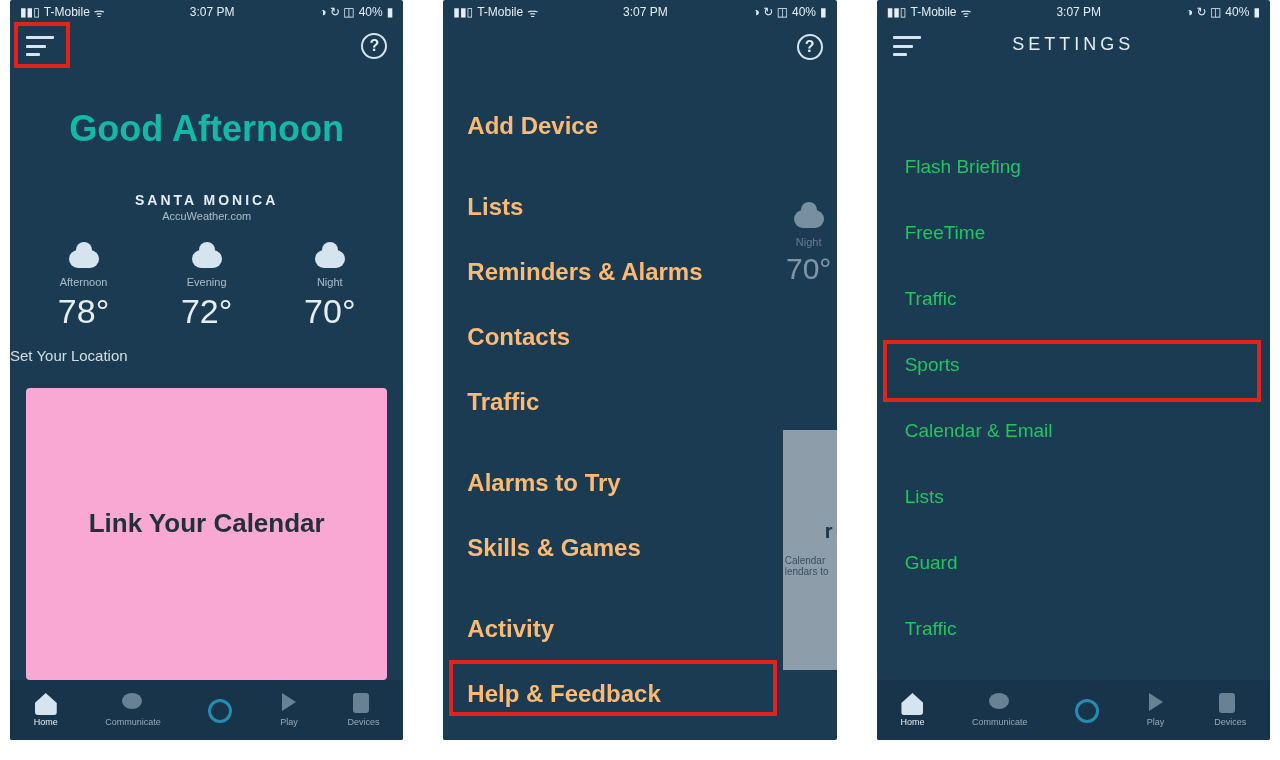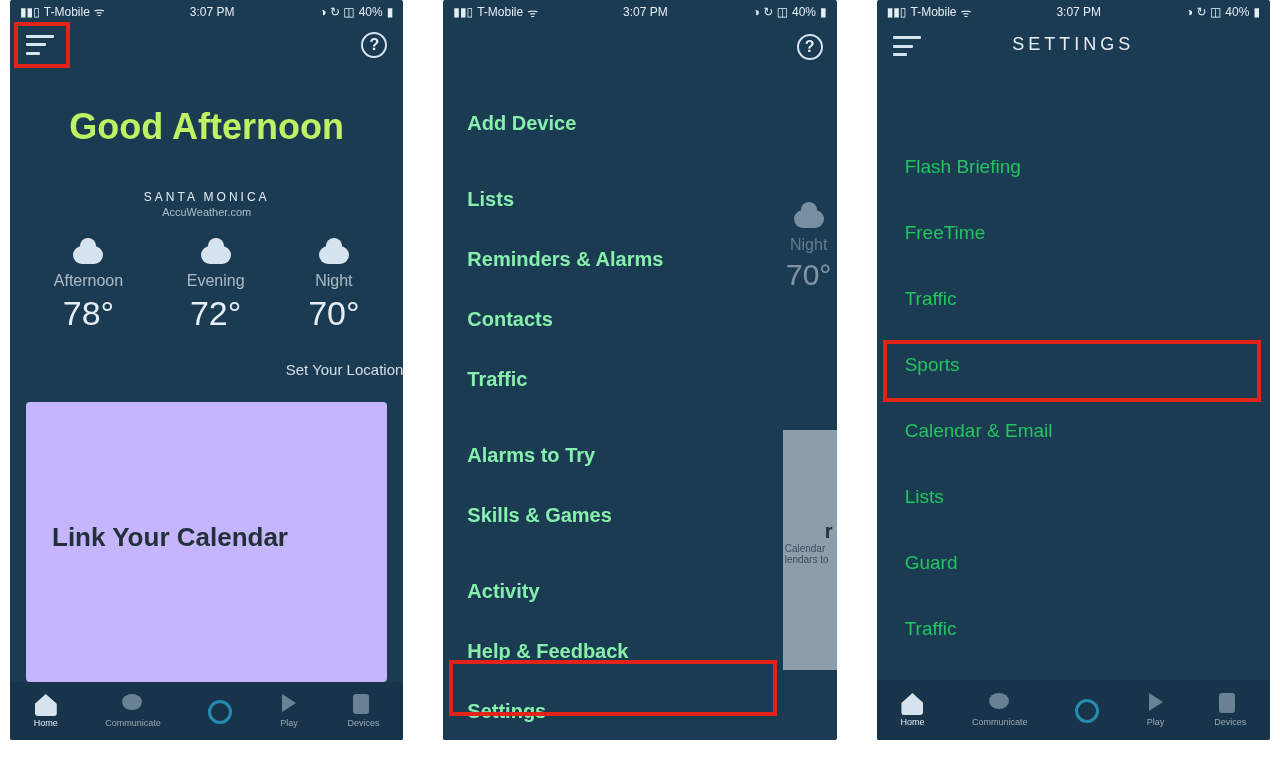--- a/index.html
+++ b/index.html
@@ -56,39 +56,39 @@
     z-index: 50;
   }
   .help-icon {
     width: 26px; height: 26px; border: 2px solid #d5e4ef; border-radius: 50%;
     display:flex; align-items:center; justify-content:center; font-weight:700; font-size:16px;
   }
   .greeting {
     margin-top: 40px;
     text-align: center;
   }
-  .greeting h1 { font-size: 36px; font-weight: 700; color: #bef264; }
+  .greeting h1 { font-size: 36px; font-weight: 700; color: #14b8a6; }
   .loc-block { text-align:center; margin-top: 30px; }
-  .loc-name { font-size: 12px; letter-spacing: 3px; font-weight:400;margin-top:12px; }
+  .loc-name { font-size: 14px; letter-spacing: 3px; font-weight:700;margin-top:12px; }
   .loc-sub { font-size: 11px; opacity:.7; margin-top:2px; }
   .weather-row { display:flex; justify-content: space-around; margin-top: 18px; padding: 0 12px;}
   .w-col { text-align:center; }
   .cloud-icon { width:40px; height:28px; margin: 0 auto 8px; position:relative; }
   .cloud-icon::before {
     content:""; position:absolute; width:30px; height:18px; background:#d5e4ef; border-radius:12px; bottom:0; left:5px;
   }
   .cloud-icon::after {
     content:""; position:absolute; width:16px; height:16px; background:#d5e4ef; border-radius:50%; top:2px; left:12px;
   }
-  .w-label { font-size:16px; opacity:.7; }
+  .w-label { font-size:11px; opacity:.7; }
   .w-temp { font-size:34px; font-weight:400; margin-top:4px; }
-  .set-loc { text-align:right; margin-top:28px; font-size:15px; opacity:.9; }
+  .set-loc { text-align:left; margin-top:16px; font-size:15px; opacity:.9; }
   .card {
-    background:#c4b5fd; color:#22303a; margin: 24px 16px 0; border-radius:4px;
-    flex:1; min-height:280px; padding: 120px 26px 38px; 
+    background:#f9a8d4; color:#22303a; margin: 24px 16px 0; border-radius:4px;
+    flex:1; min-height:280px; padding: 120px 26px 38px; text-align:center;
   }
   .card h2 { font-size:26px; font-weight:700; margin-bottom:10px; }
   .card p { font-size:13px; line-height:1.4; color:#546471; }
   .bottom-nav {
     height: 60px; display:flex; justify-content: space-around; align-items:center;
     background:#18344a;
   }
   .nav-item { display:flex; flex-direction:column; align-items:center; font-size:9px; opacity:.6; gap:2px;}
   .nav-item.active { opacity:1; }
   .nav-ico { width:22px; height:22px; position:relative; }
@@ -96,21 +96,21 @@
   .ico-bubble { width:20px; height:16px; background:#9db4c4; border-radius:50%; }
   .ico-ring { width:24px; height:24px; border:3px solid #2ec6f7; border-radius:50%; }
   .ico-play { width:0; height:0; border-left:14px solid #9db4c4; border-top:9px solid transparent; border-bottom:9px solid transparent; margin-left:4px;}
   .ico-device { width:16px; height:20px; background:#9db4c4; border-radius:3px;}
   
   .drawer {
     position:absolute; top:24px; left:0; width:340px; bottom:0; background:#1b3b53;
     padding-top: 70px;
   }
   .drawer-item {
-    padding: 18px 24px; font-size:20px; font-weight:700; color:#86efac;
+    padding: 18px 24px; font-size:24px; font-weight:700; color:#fdba74;
     border-bottom: 1px solid rgba(255,255,255,0);
   }
   .drawer-sep { height:16px; }
   .behind-weather {
     position:absolute; right: -2px; top: 200px; width: 60px; text-align:center; opacity:.5;
   }
   .behind-weather .w-temp { font-size:30px; }
   .behind-card {
     position:absolute; right:-2px; top:430px; width:60px; height:240px; background:#fff;
     border-radius:4px 0 0 4px; padding: 90px 6px 0; opacity:.5; color:#546471; font-size:10px; text-align:left;
@@ -238,21 +238,21 @@
   <div style="position:absolute; top:34px; right:14px;" class="help-icon">
     <span>?</span>
   </div>
   <div class="behind-weather">
     <div class="cloud-icon"></div>
     <div class="w-label">Night</div>
     <div class="w-temp">70°</div>
   </div>
   <div class="behind-card">
     <div style="font-size:20px; font-weight:700; color:#22303a; text-align:right;">r</div>
-    <div style="margin-top:0;">Calendar</div>
+    <div style="margin-top:12px;">Calendar</div>
     <div>lendars to</div>
   </div>
 
   <div class="drawer">
     <div class="drawer-item">Add Device</div>
     <div class="drawer-sep"></div>
     <div class="drawer-item">Lists</div>
     <div class="drawer-item">Reminders &amp; Alarms</div>
     <div class="drawer-item">Contacts</div>
     <div class="drawer-item">Traffic</div>

